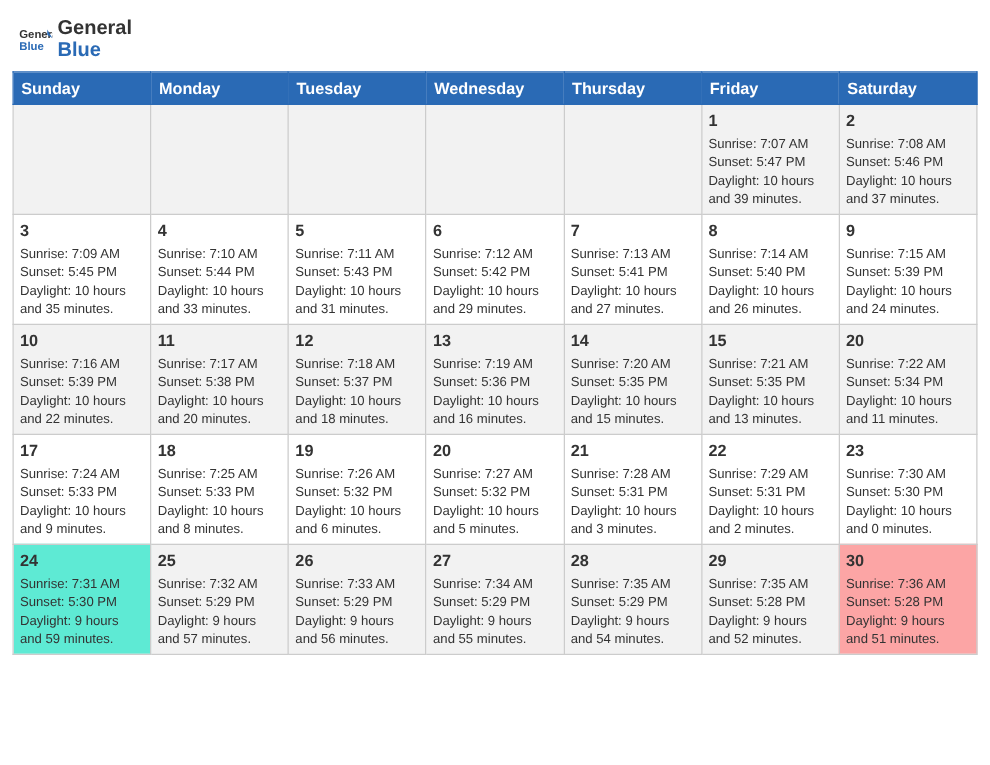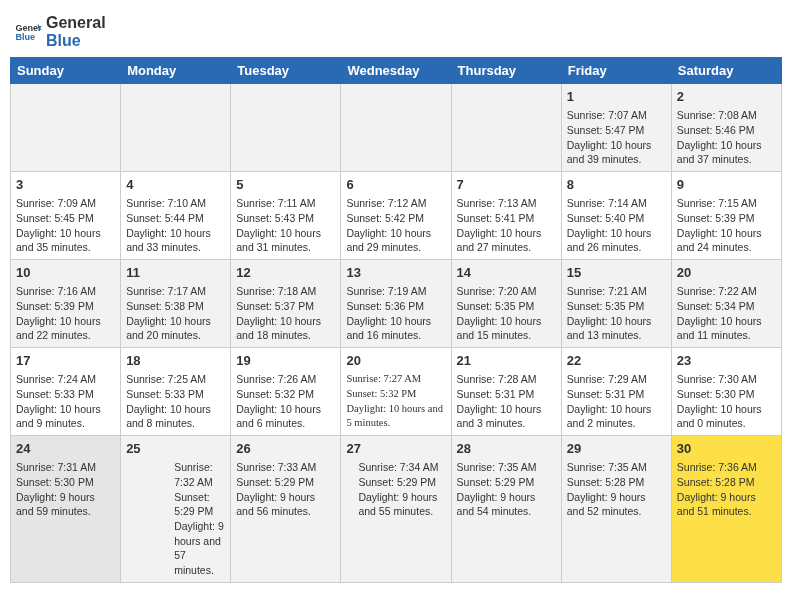--- a/index.html
+++ b/index.html
@@ -240,21 +240,21 @@
 Daylight: 10 hours and 8 minutes.</div>
         </td>
         <td style="background-color: rgb(255, 255, 255);">
           <span class="day-number">19</span>
           <div class="day-info" style="white-space: pre-wrap;">Sunrise: 7:26 AM
 Sunset: 5:32 PM
 Daylight: 10 hours and 6 minutes.</div>
         </td>
         <td style="background-color: rgb(255, 255, 255);">
           <span class="day-number">20</span>
-          <div class="day-info" style="white-space: pre-wrap; font-family: Liberation Serif, serif;">Sunrise: 7:27 AM
+          <div class="day-info" style="white-space: pre-wrap;">Sunrise: 7:27 AM
 Sunset: 5:32 PM
 Daylight: 10 hours and 5 minutes.</div>
         </td>
         <td style="background-color: rgb(255, 255, 255);">
           <span class="day-number">21</span>
           <div class="day-info" style="white-space: pre-wrap;">Sunrise: 7:28 AM
 Sunset: 5:31 PM
 Daylight: 10 hours and 3 minutes.</div>
         </td>
         <td style="background-color: rgb(255, 255, 255);">
@@ -264,57 +264,57 @@
 Daylight: 10 hours and 2 minutes.</div>
         </td>
         <td style="background-color: rgb(255, 255, 255);">
           <span class="day-number">23</span>
           <div class="day-info" style="white-space: pre-wrap;">Sunrise: 7:30 AM
 Sunset: 5:30 PM
 Daylight: 10 hours and 0 minutes.</div>
         </td>
       </tr>
       <tr>
-        <td style="background-color: #e5e5e5;">
+        <td style="background-color: #5eead4;">
           <span class="day-number">24</span>
           <div class="day-info" style="white-space: pre-wrap;">Sunrise: 7:31 AM
 Sunset: 5:30 PM
 Daylight: 9 hours and 59 minutes.</div>
         </td>
         <td style="background-color: rgb(242, 242, 242);">
           <span class="day-number">25</span>
-          <div class="day-info" style="white-space: pre-wrap; margin-left: 48px;">Sunrise: 7:32 AM
+          <div class="day-info" style="white-space: pre-wrap;">Sunrise: 7:32 AM
 Sunset: 5:29 PM
 Daylight: 9 hours and 57 minutes.</div>
         </td>
         <td style="background-color: rgb(242, 242, 242);">
           <span class="day-number">26</span>
           <div class="day-info" style="white-space: pre-wrap;">Sunrise: 7:33 AM
 Sunset: 5:29 PM
 Daylight: 9 hours and 56 minutes.</div>
         </td>
         <td style="background-color: rgb(242, 242, 242);">
           <span class="day-number">27</span>
-          <div class="day-info" style="white-space: pre-wrap; margin-left: 12px;">Sunrise: 7:34 AM
+          <div class="day-info" style="white-space: pre-wrap;">Sunrise: 7:34 AM
 Sunset: 5:29 PM
 Daylight: 9 hours and 55 minutes.</div>
         </td>
         <td style="background-color: rgb(242, 242, 242); margin-left: 40px;">
           <span class="day-number">28</span>
           <div class="day-info" style="white-space: pre-wrap;">Sunrise: 7:35 AM
 Sunset: 5:29 PM
 Daylight: 9 hours and 54 minutes.</div>
         </td>
         <td style="background-color: rgb(242, 242, 242);">
           <span class="day-number">29</span>
           <div class="day-info" style="white-space: pre-wrap;">Sunrise: 7:35 AM
 Sunset: 5:28 PM
 Daylight: 9 hours and 52 minutes.</div>
         </td>
-        <td style="background-color: #fde047; margin-left: 14px;">
+        <td style="background-color: #fca5a5; margin-left: 14px;">
           <span class="day-number">30</span>
           <div class="day-info" style="white-space: pre-wrap;">Sunrise: 7:36 AM
 Sunset: 5:28 PM
 Daylight: 9 hours and 51 minutes.</div>
         </td>
       </tr>
     </tbody>
 </table>
 
 </body></html>

